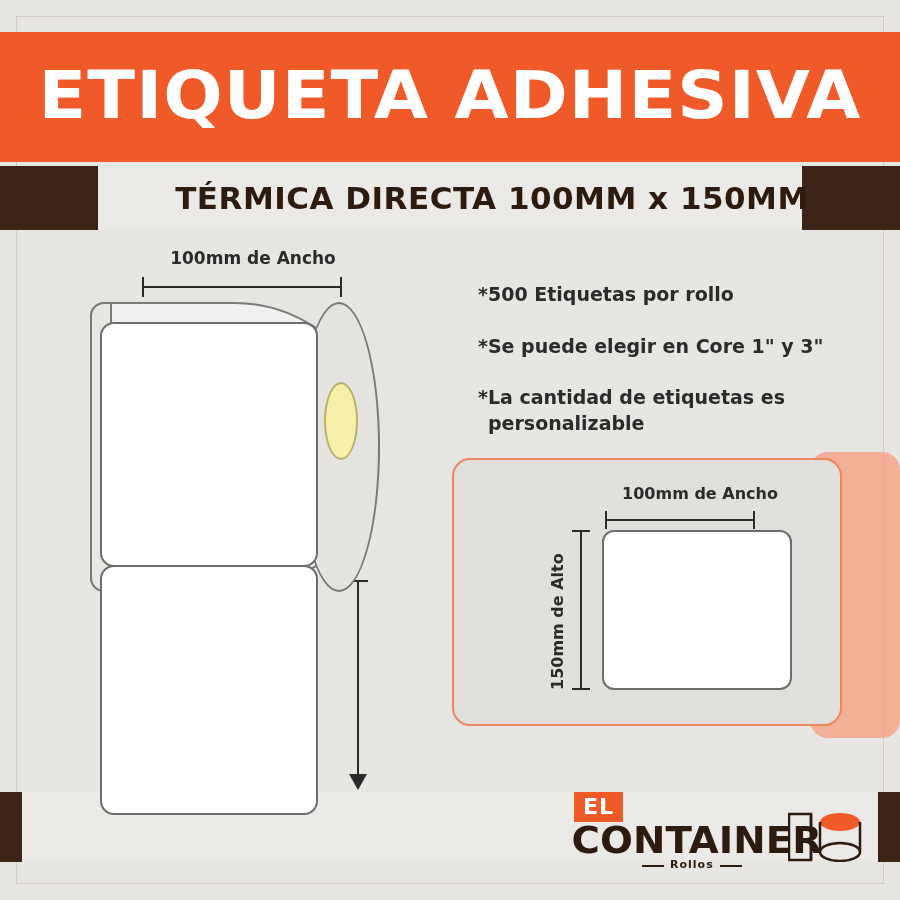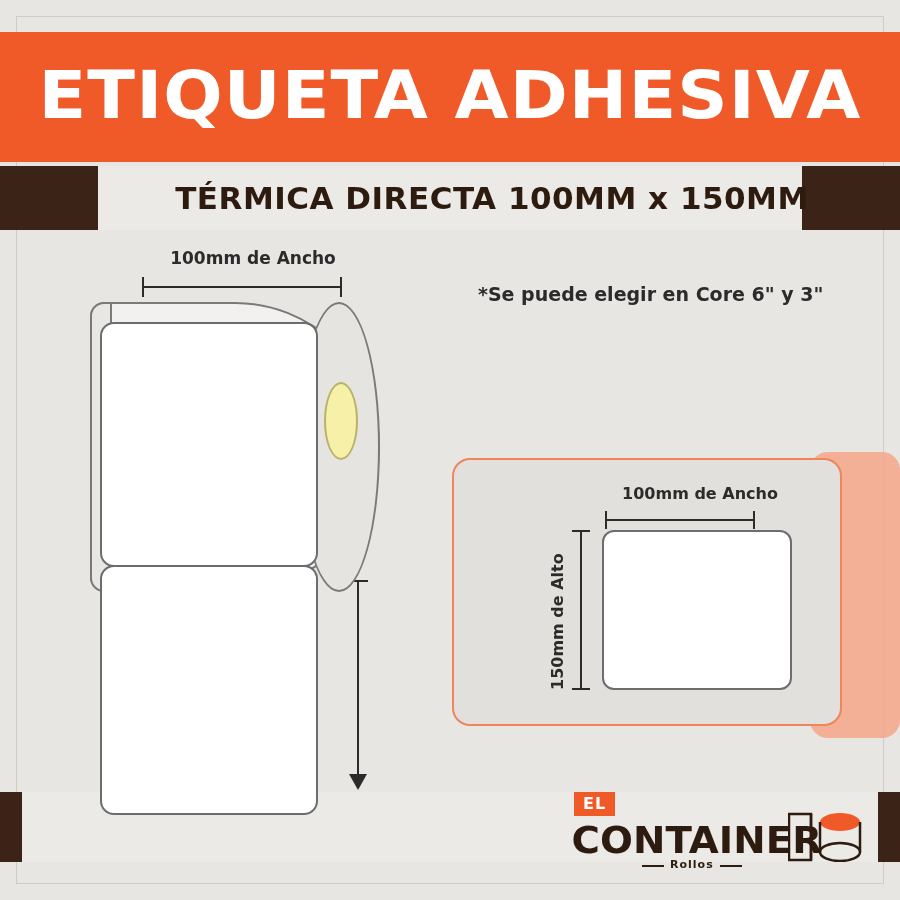--- a/index.html
+++ b/index.html
@@ -306,21 +306,21 @@
     left: 574px; top: 790px;
     width: 290px; height: 80px;
   }
   .logo-el {
     position: absolute;
     left: 0; top: 2px;
     background: #f05a28;
     color: #ffffff;
     font-family: "DejaVu Sans", sans-serif;
     font-weight: bold;
-    font-size: 16px;
+    font-size: 22px;
     padding: 2px 9px 3px 9px;
     letter-spacing: 1px;
   }
   .logo-container {
     position: absolute;
     left: 0; top: 28px;
     font-family: "DejaVu Sans", sans-serif;
     font-weight: bold;
     font-size: 38px;
     color: #2e1b10;
@@ -378,21 +378,28 @@
     <div class="label-top"></div>
     <div class="label-bottom"></div>
 
     <div class="dim-h-line"></div>
     <div class="dim-h-arrow"></div>
     <div class="dim-h-label">150mm de Alto</div>
   </div>
 
   <div class="bullets">
     <div class="bullet">
-      <span>*Se puede elegir en Core 6" y 3"</span>
+      <span>*500 Etiquetas por rollo</span>
+    </div>
+    <div class="bullet">
+      <span>*Se puede elegir en Core 1" y 3"</span>
+    </div>
+    <div class="bullet">
+      <span>*La cantidad de etiquetas es</span>
+      <span class="ind">personalizable</span>
     </div>
   </div>
 
   <div class="detail-shadow"></div>
   <div class="detail-panel"></div>
   <div class="detail-label"></div>
   <div class="d-dim-w-label">100mm de Ancho</div>
   <div class="d-dim-w-line"></div>
   <div class="d-dim-h-line"></div>
   <div class="d-dim-h-label">150mm de Alto</div>

